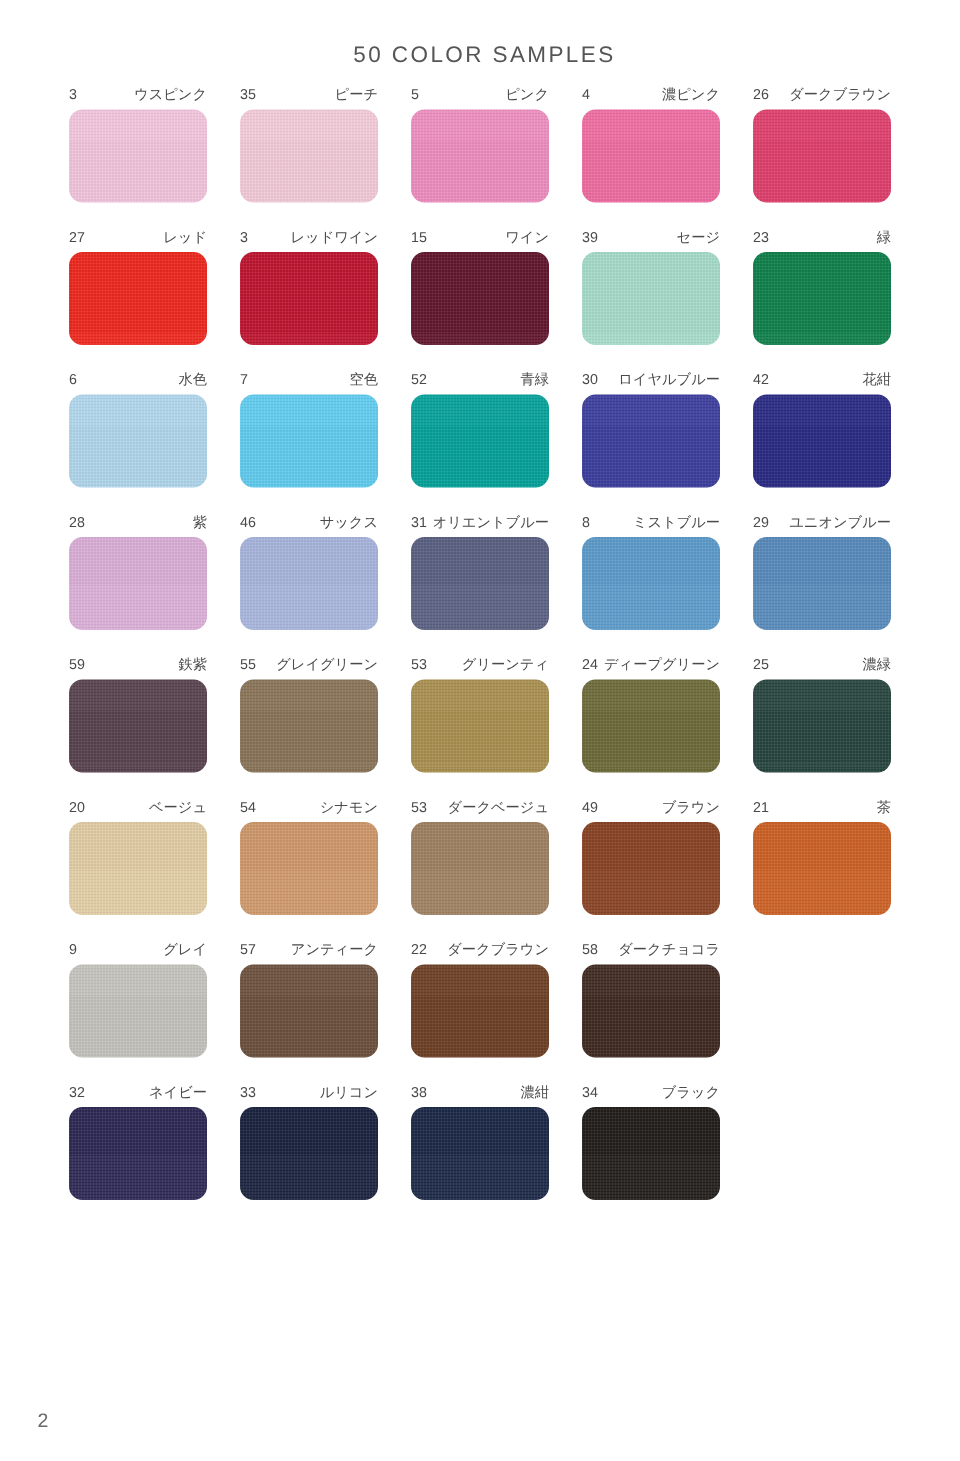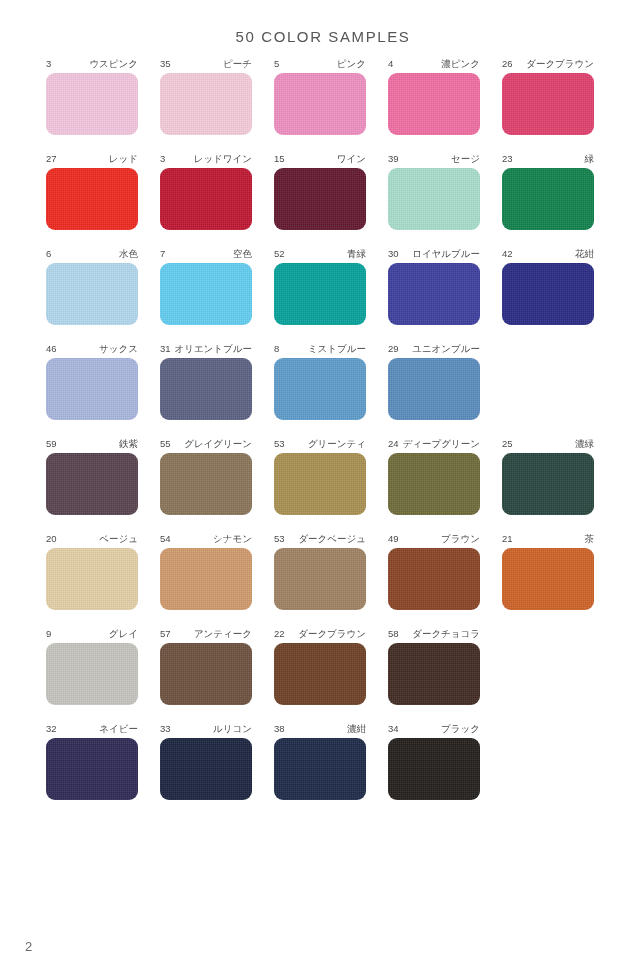--- a/index.html
+++ b/index.html
@@ -224,20 +224,27 @@
           <div class="swatch-label">
             <span class="swatch-code">42</span>
             <span class="swatch-name">花紺</span>
           </div>
           <div class="swatch-chip" style="background: rgb(43, 43, 132);"></div>
         </div>
       </div>
       <div class="swatch-row">
         <div class="swatch-cell">
           <div class="swatch-label">
+            <span class="swatch-code">28</span>
+            <span class="swatch-name">紫</span>
+          </div>
+          <div class="swatch-chip" style="background: rgb(220, 176, 216);"></div>
+        </div>
+        <div class="swatch-cell">
+          <div class="swatch-label">
             <span class="swatch-code">46</span>
             <span class="swatch-name">サックス</span>
           </div>
           <div class="swatch-chip" style="background: rgb(169, 182, 221);"></div>
         </div>
         <div class="swatch-cell">
           <div class="swatch-label">
             <span class="swatch-code">31</span>
             <span class="swatch-name">オリエントブルー</span>
           </div>

